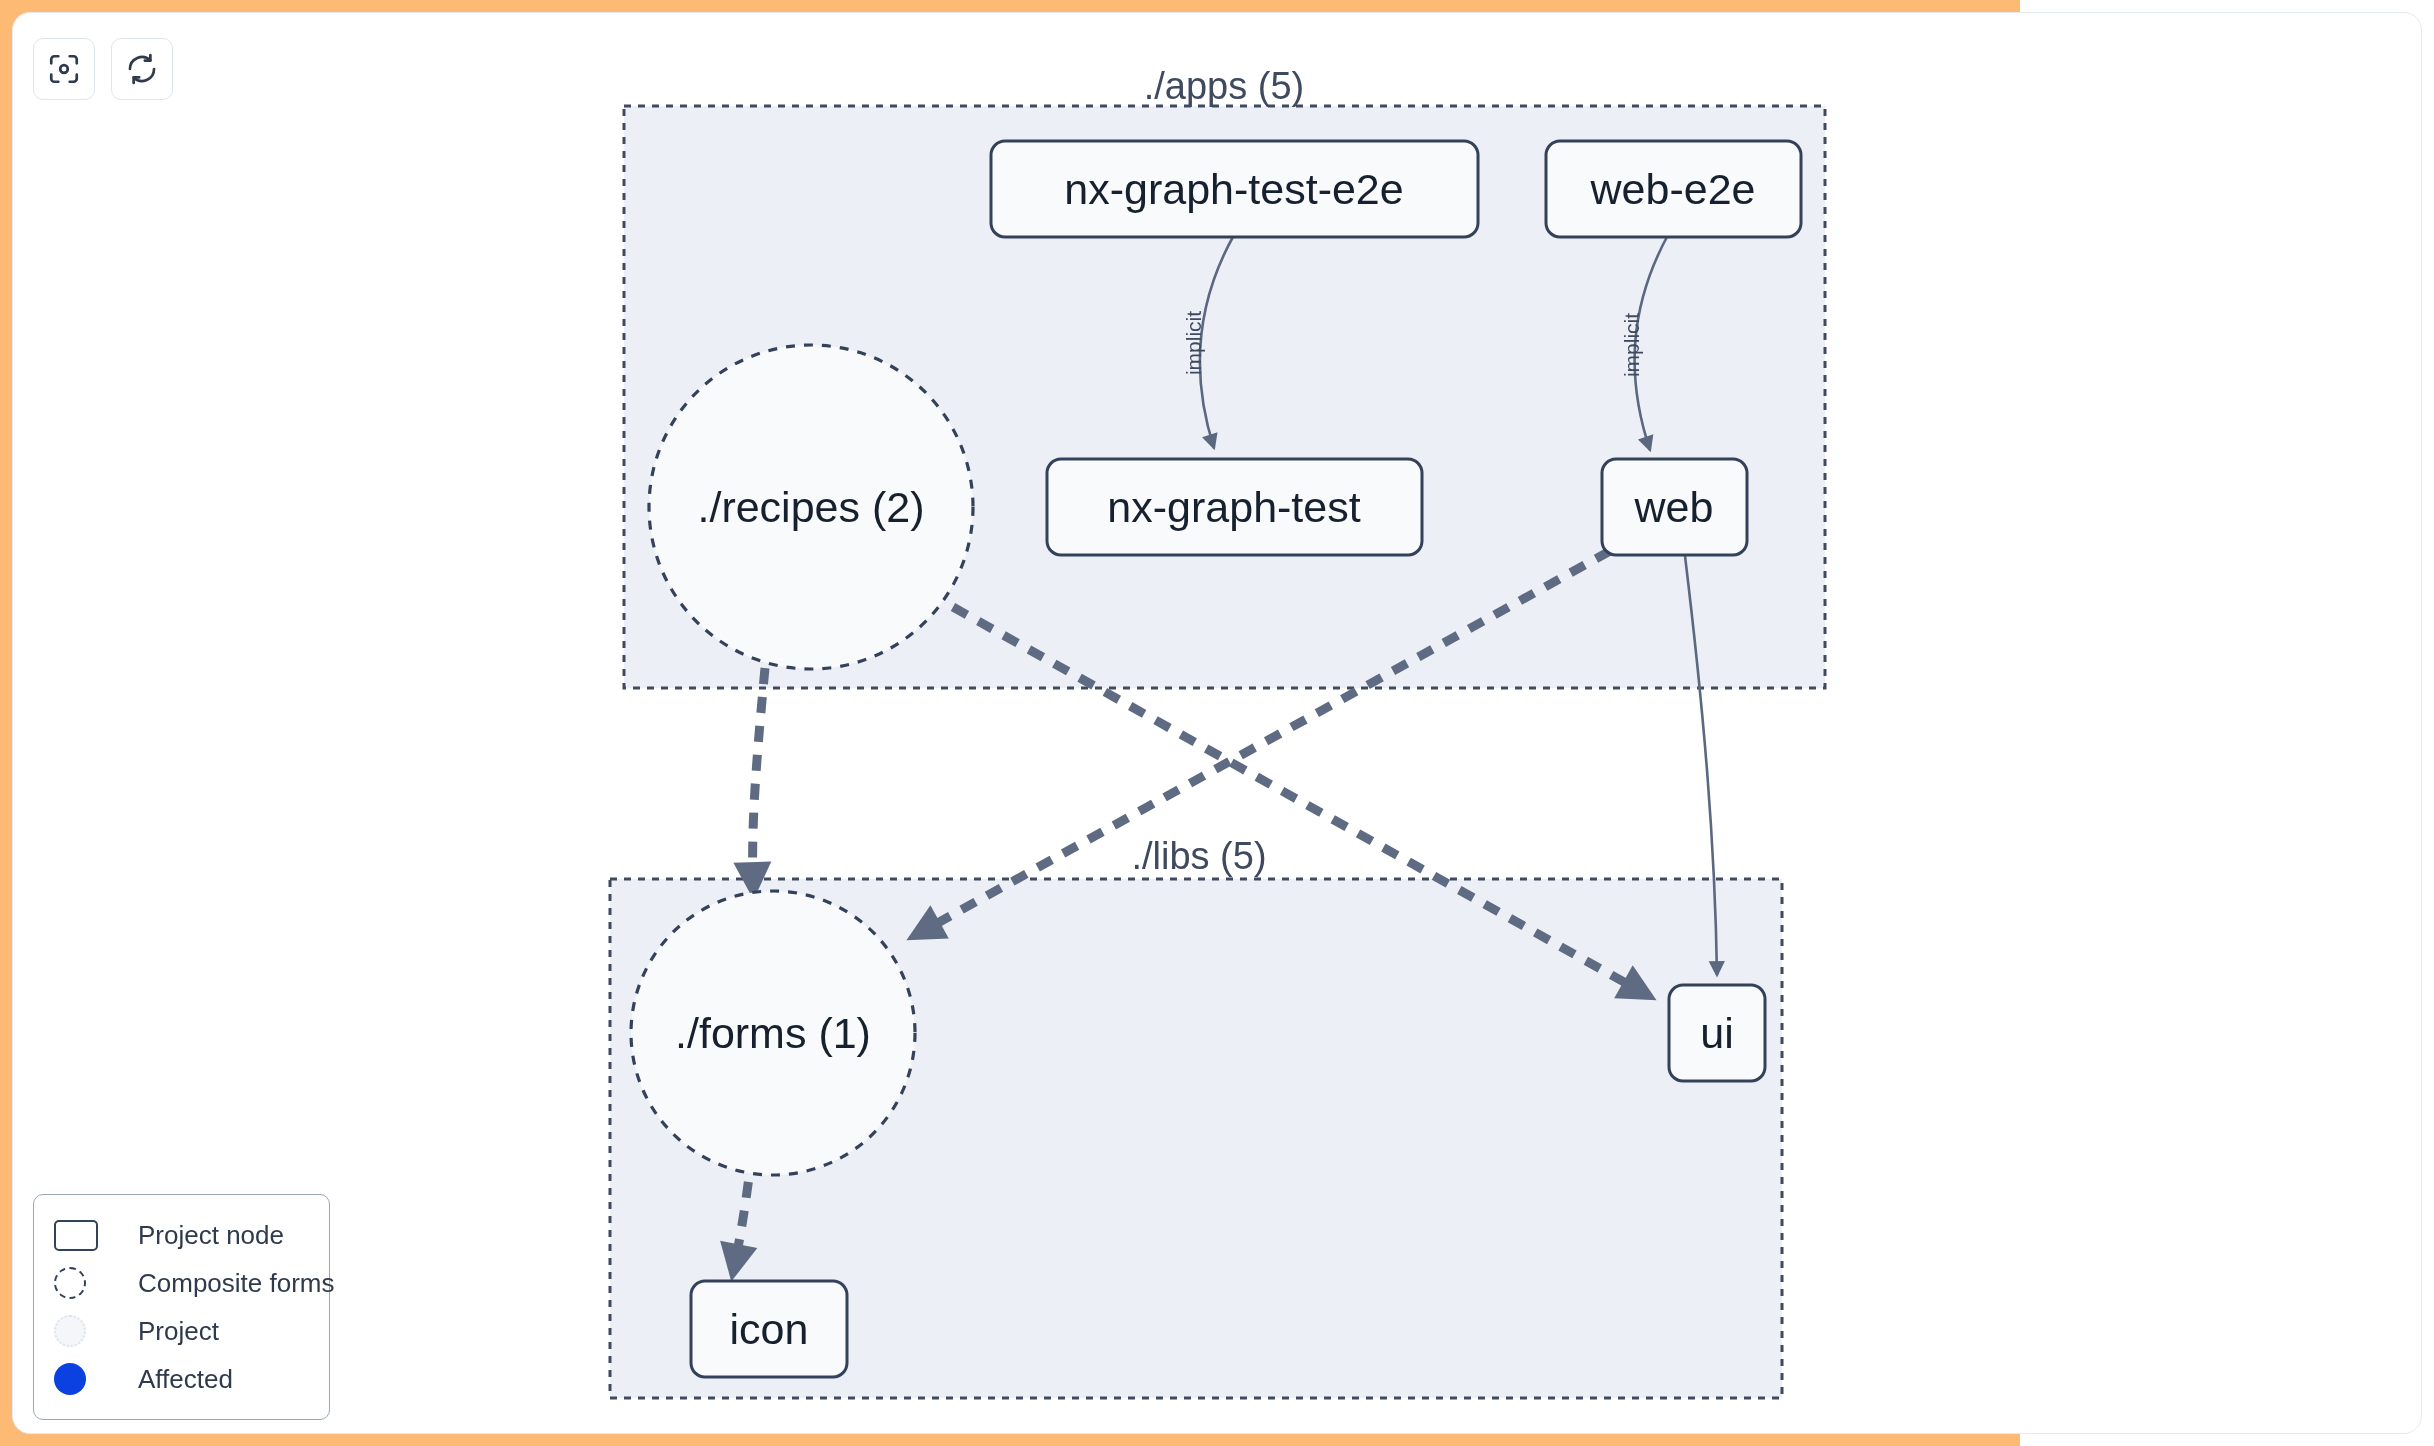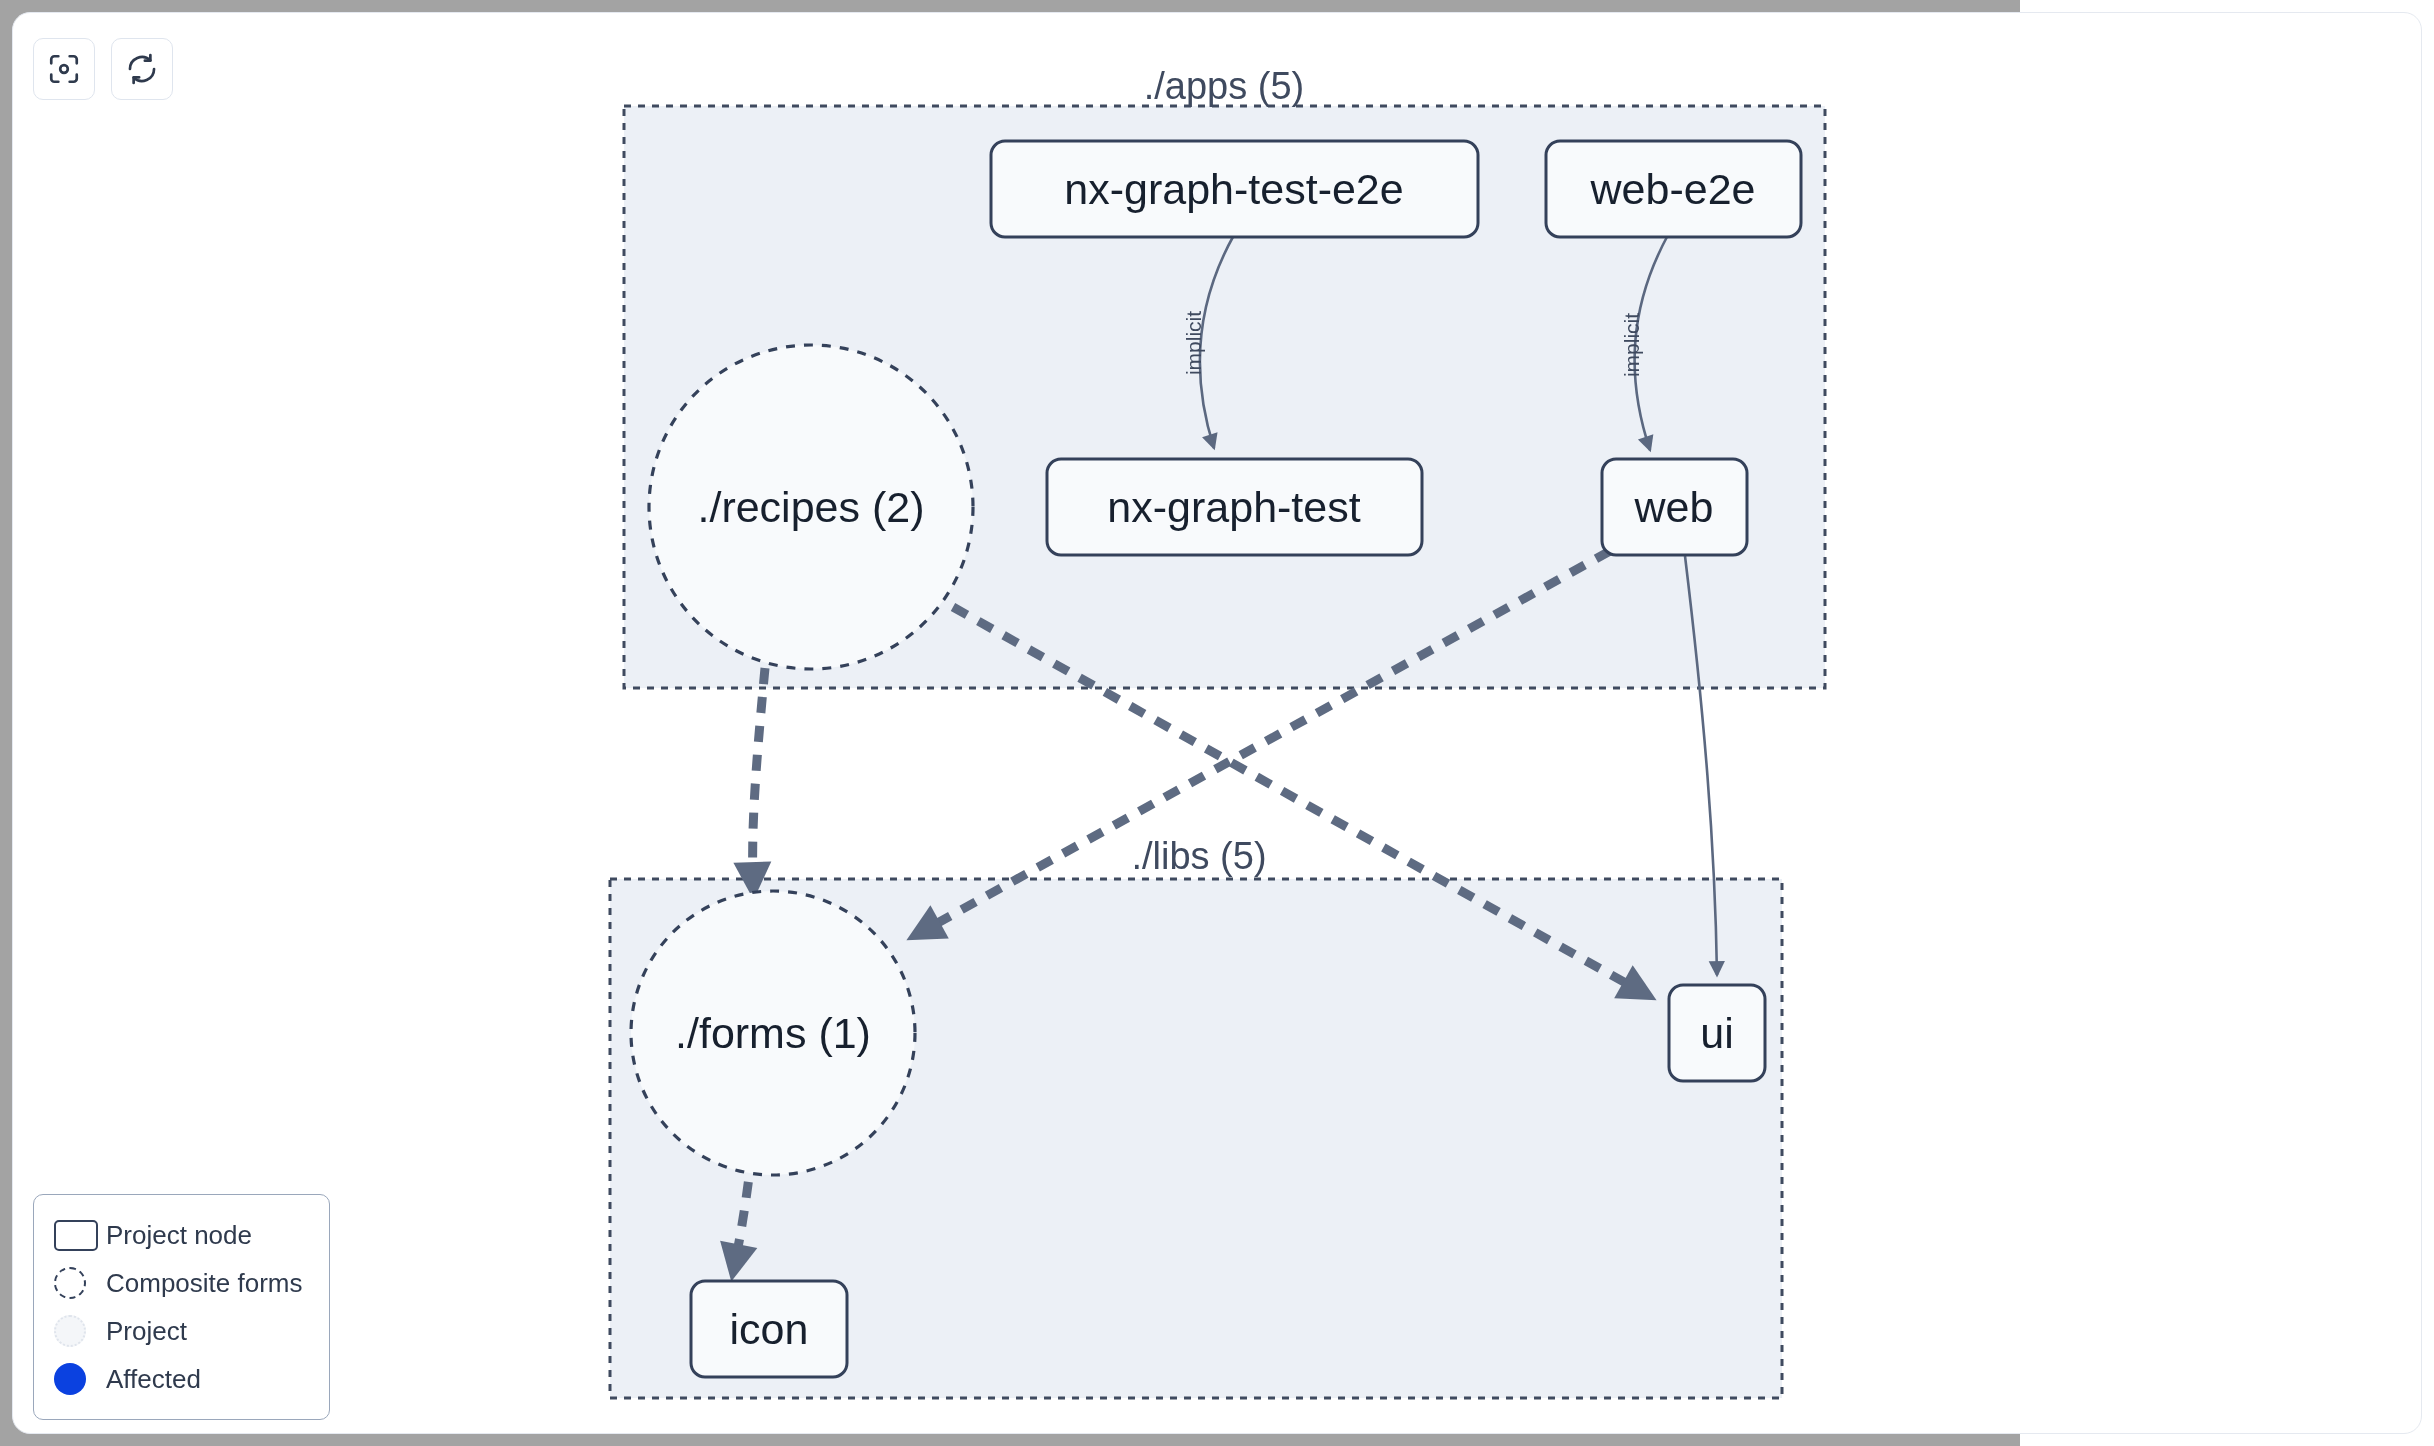--- a/index.html
+++ b/index.html
@@ -9,21 +9,21 @@
     width: 2434px;
     height: 1446px;
     overflow: hidden;
     font-family: "Liberation Sans", sans-serif;
   }
 
   #app-shell {
     position: relative;
     width: 2020px;
     height: 1446px;
-    background: #a3a3a3;
+    background: #fdba74;
   }
 
   
   #graph-card {
     position: absolute;
     left: 12px;
     top: 12px;
     width: 2410px;
     height: 1422px;
     background: #ffffff;
@@ -142,20 +142,21 @@
     border-radius: 10px;
     background: #ffffff;
     padding: 16px 18px 16px 20px;
     box-sizing: border-box;
     z-index: 40;
   }
   .legend-row {
     display: flex;
     align-items: center;
     height: 48px;
+    gap: 32px;
   }
   .legend-swatch {
     width: 52px;
     flex: 0 0 52px;
     display: flex;
     align-items: center;
     justify-content: flex-start;
   }
   .legend-text {
     font-family: "Liberation Sans", sans-serif;

